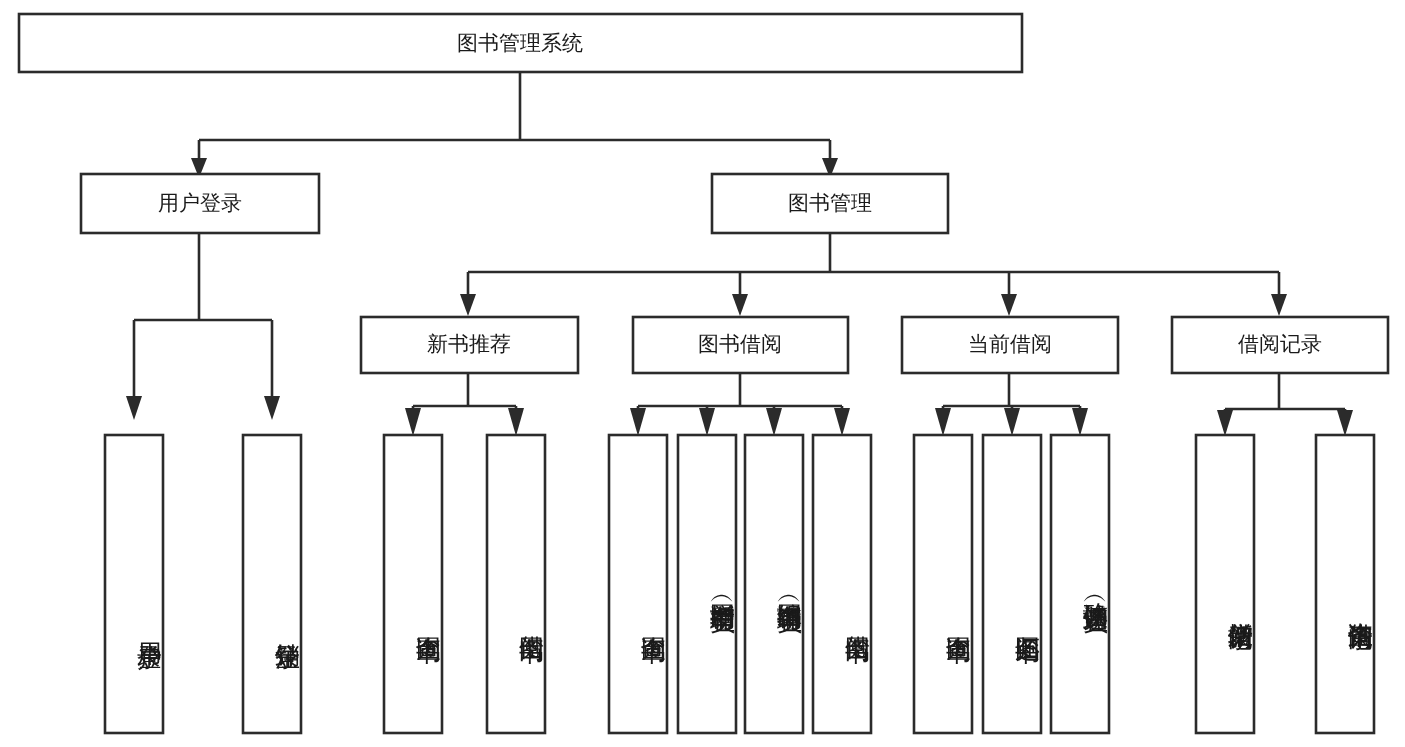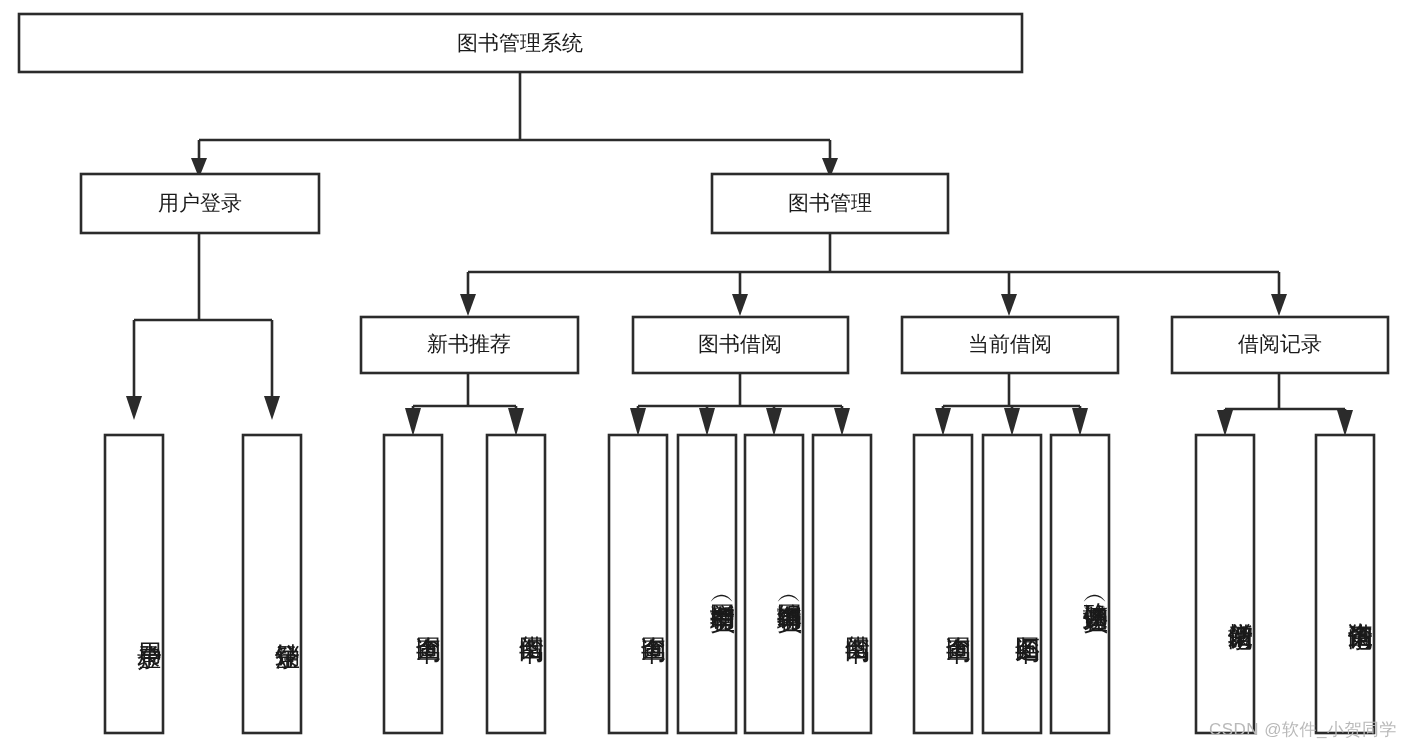--- a/index.html
+++ b/index.html
@@ -200,14 +200,13 @@
     <div class="leaf-label" style="left:813px; top:505px; width:58px; height:225px;">借阅图书</div>
 
     <div class="leaf-label" style="left:914px; top:505px; width:58px; height:225px;">查询图书</div>
     <div class="leaf-label" style="left:983px; top:505px; width:58px; height:225px;">归还图书</div>
     <div class="leaf-label" style="left:1051px; top:443px; width:58px; height:288px;">确认归还（管理员）</div>
 
     <div class="leaf-label" style="left:1196px; top:477px; width:58px; height:255px;">新增借阅记录</div>
     <div class="leaf-label" style="left:1316px; top:477px; width:58px; height:255px;">查询借阅记录</div>
   </div>
 
-  <div class="watermark">CSDN @软件_小贺同学</div>
 </div>
 
 </body></html>

